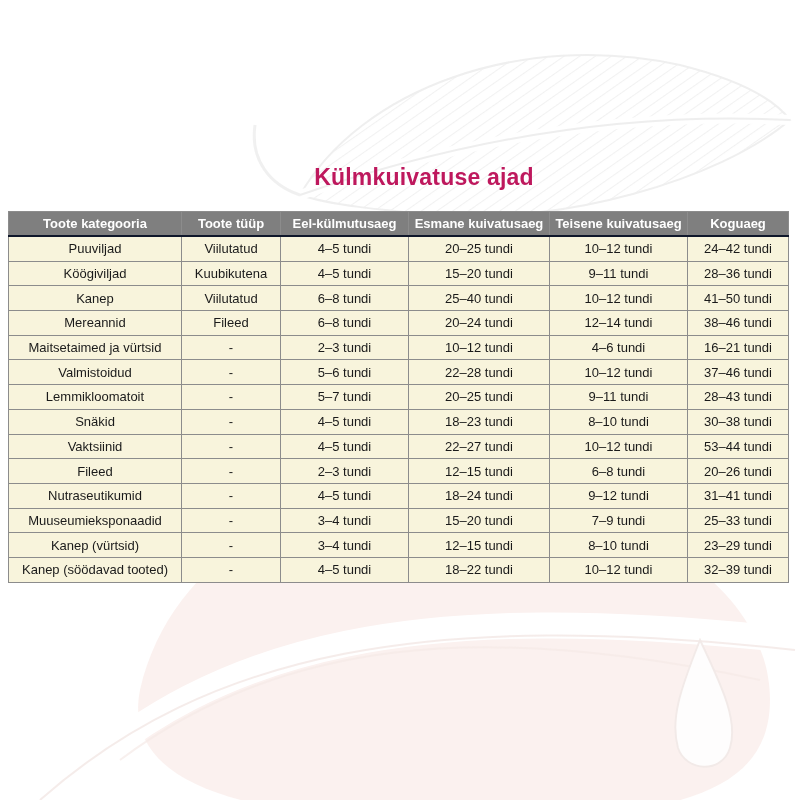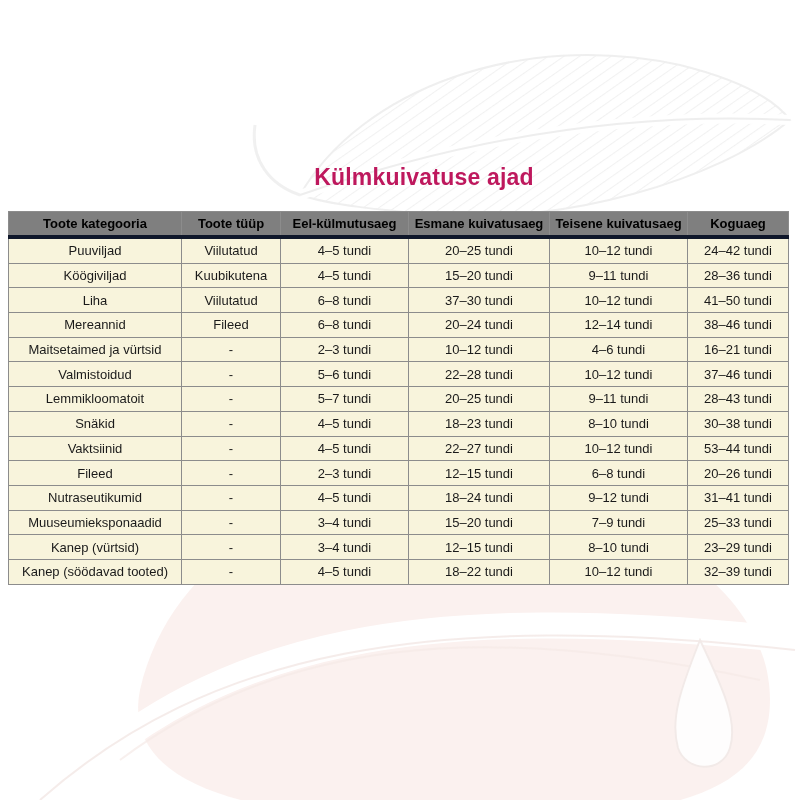--- a/index.html
+++ b/index.html
@@ -31,24 +31,24 @@
     border: 1px solid #8c8c8c;
     text-align: center;
     vertical-align: middle;
     padding: 0 2px;
     font-size: 13px;
     white-space: nowrap;
     overflow: hidden;
   }
   .freeze-table th {
     background: #7f7f7f;
-    color: #000000;
+    color: #ffffff;
     font-weight: bold;
     height: 23px;
-    border-bottom: 4px solid #0f172a;
+    border-bottom: 2px solid #0f172a;
   }
   .freeze-table td {
     background: #f8f4dc;
     color: #1a1a1a;
     height: 23.7px;
   }
 </style>
 </head>
 <body>
 
@@ -111,24 +111,24 @@
       </tr>
       <tr>
         <td>Köögiviljad</td>
         <td>Kuubikutena</td>
         <td>4–5 tundi</td>
         <td>15–20 tundi</td>
         <td>9–11 tundi</td>
         <td>28–36 tundi</td>
       </tr>
       <tr>
-        <td>Liha</td>
+        <td>Kanep</td>
         <td>Viilutatud</td>
         <td>6–8 tundi</td>
-        <td>37–30 tundi</td>
+        <td>25–40 tundi</td>
         <td>10–12 tundi</td>
         <td>41–50 tundi</td>
       </tr>
       <tr>
         <td>Mereannid</td>
         <td>Fileed</td>
         <td>6–8 tundi</td>
         <td>20–24 tundi</td>
         <td>12–14 tundi</td>
         <td>38–46 tundi</td>

